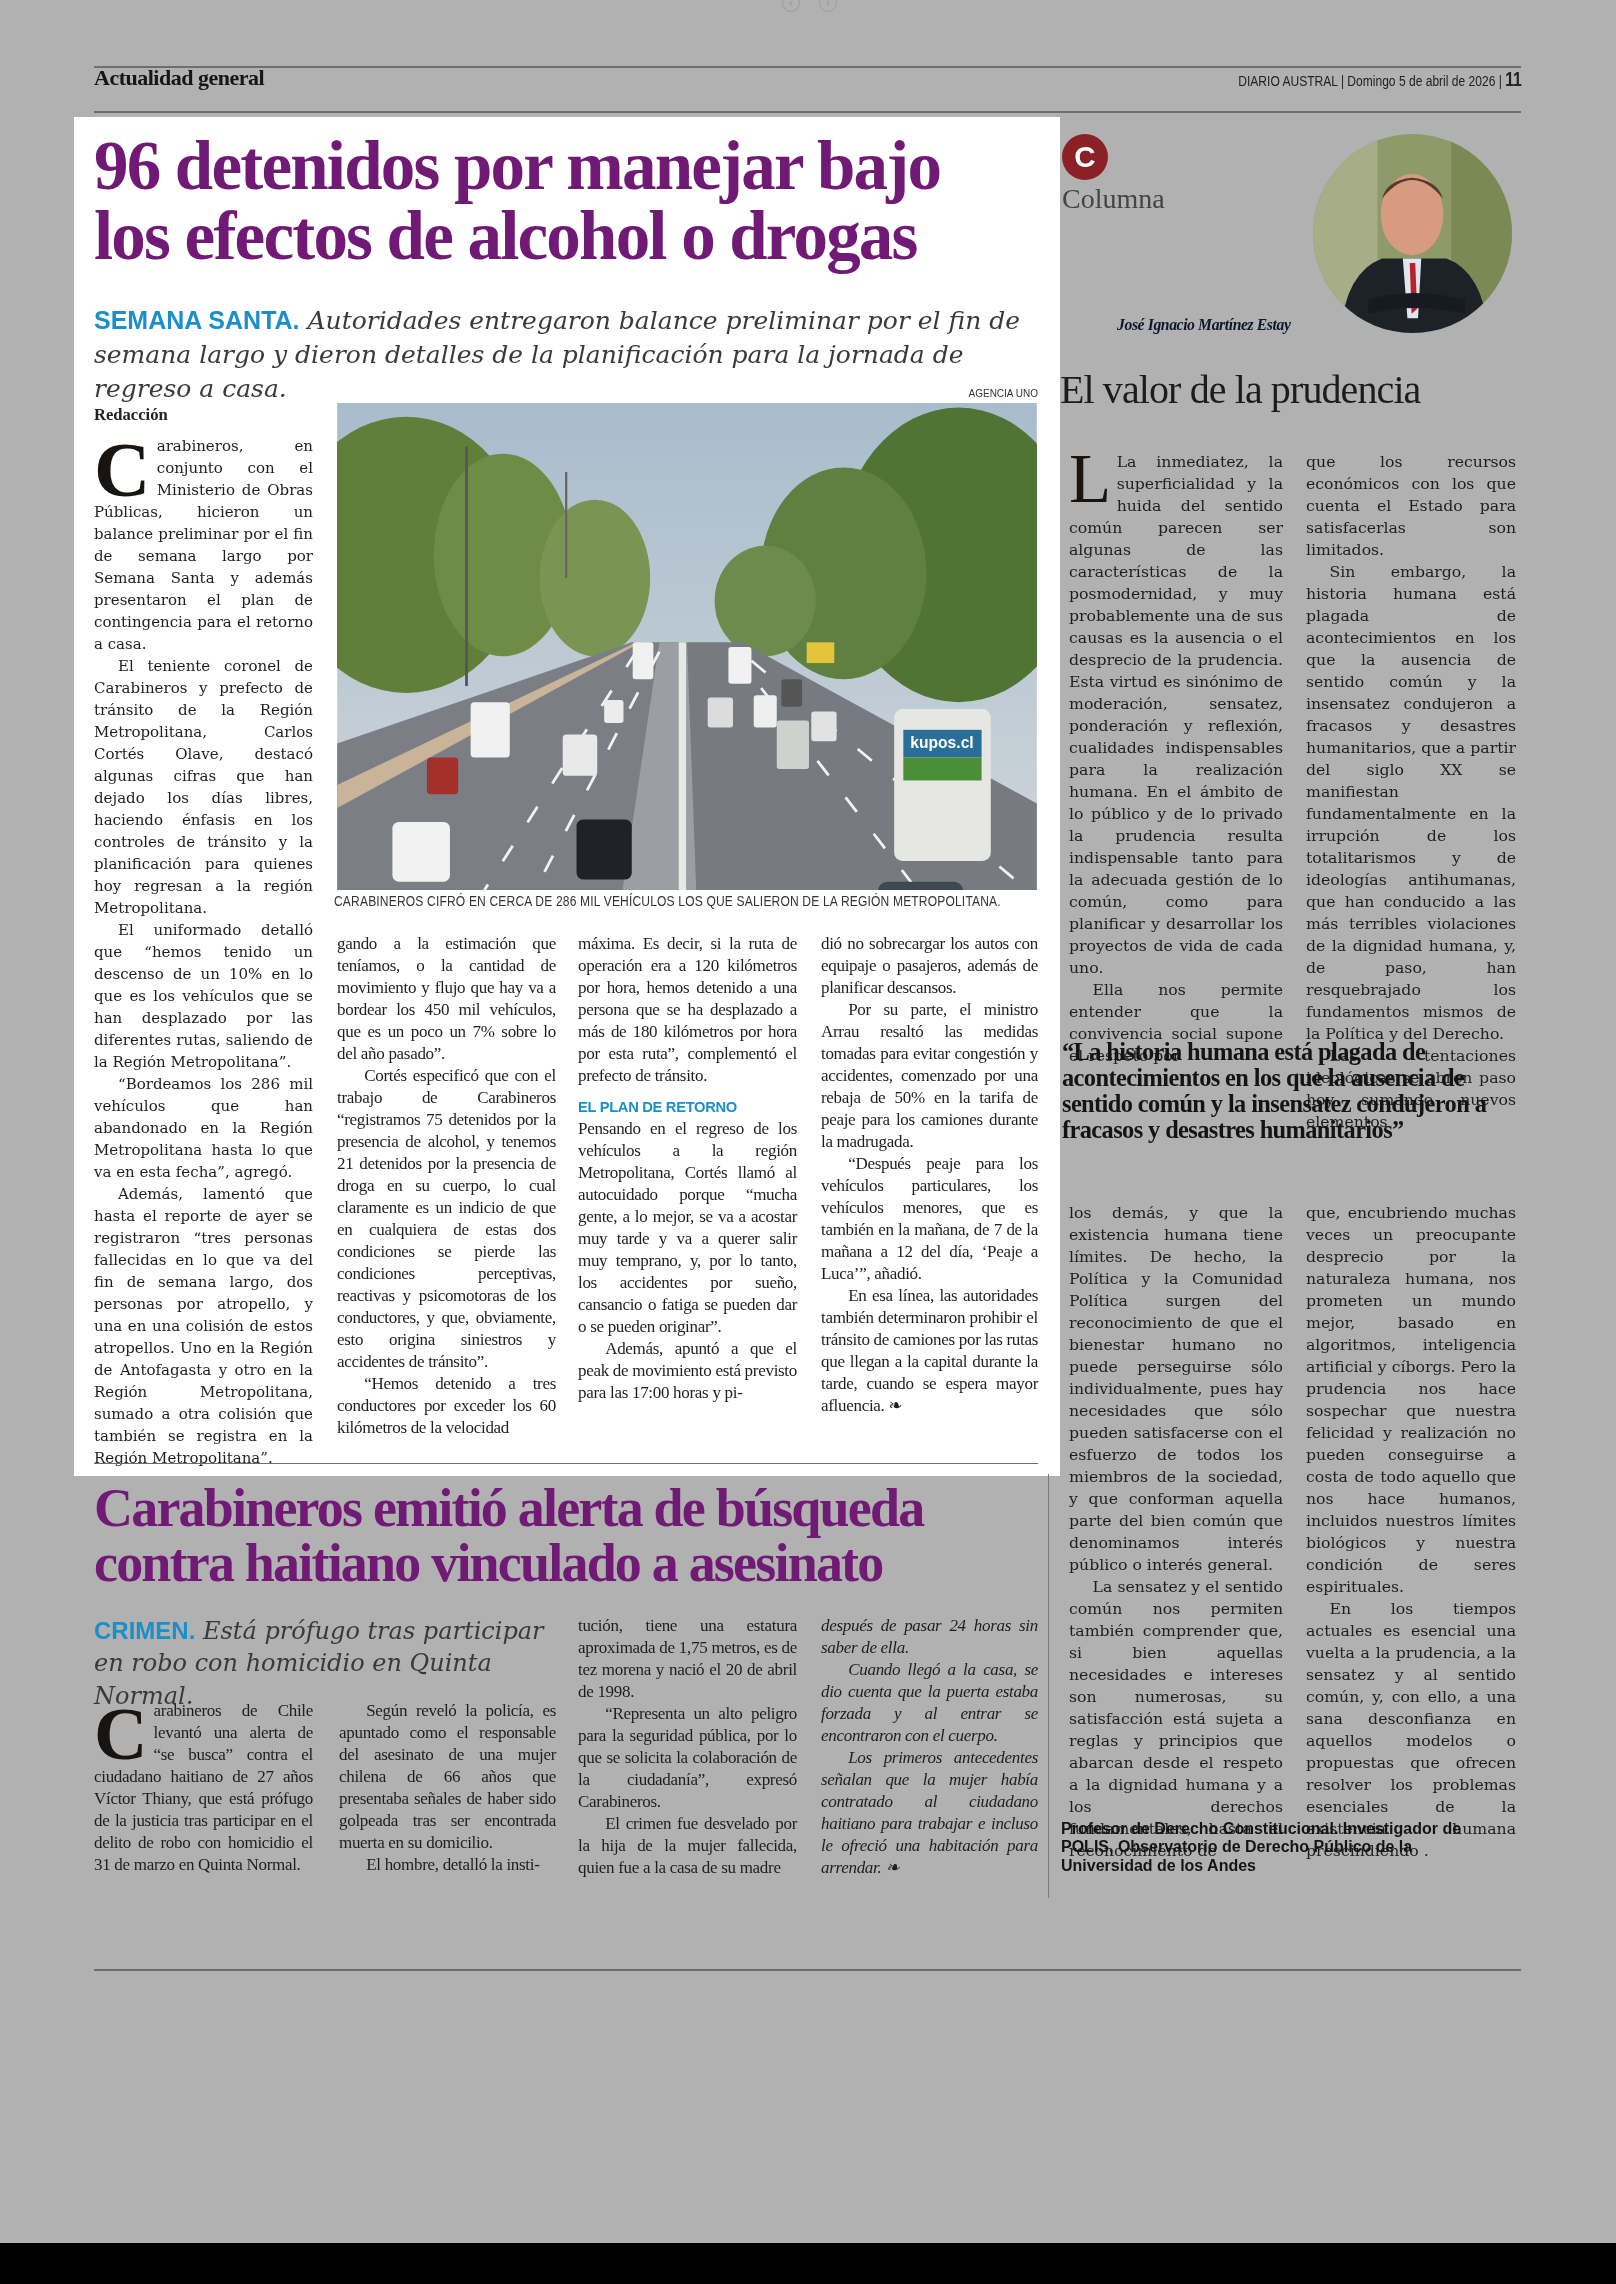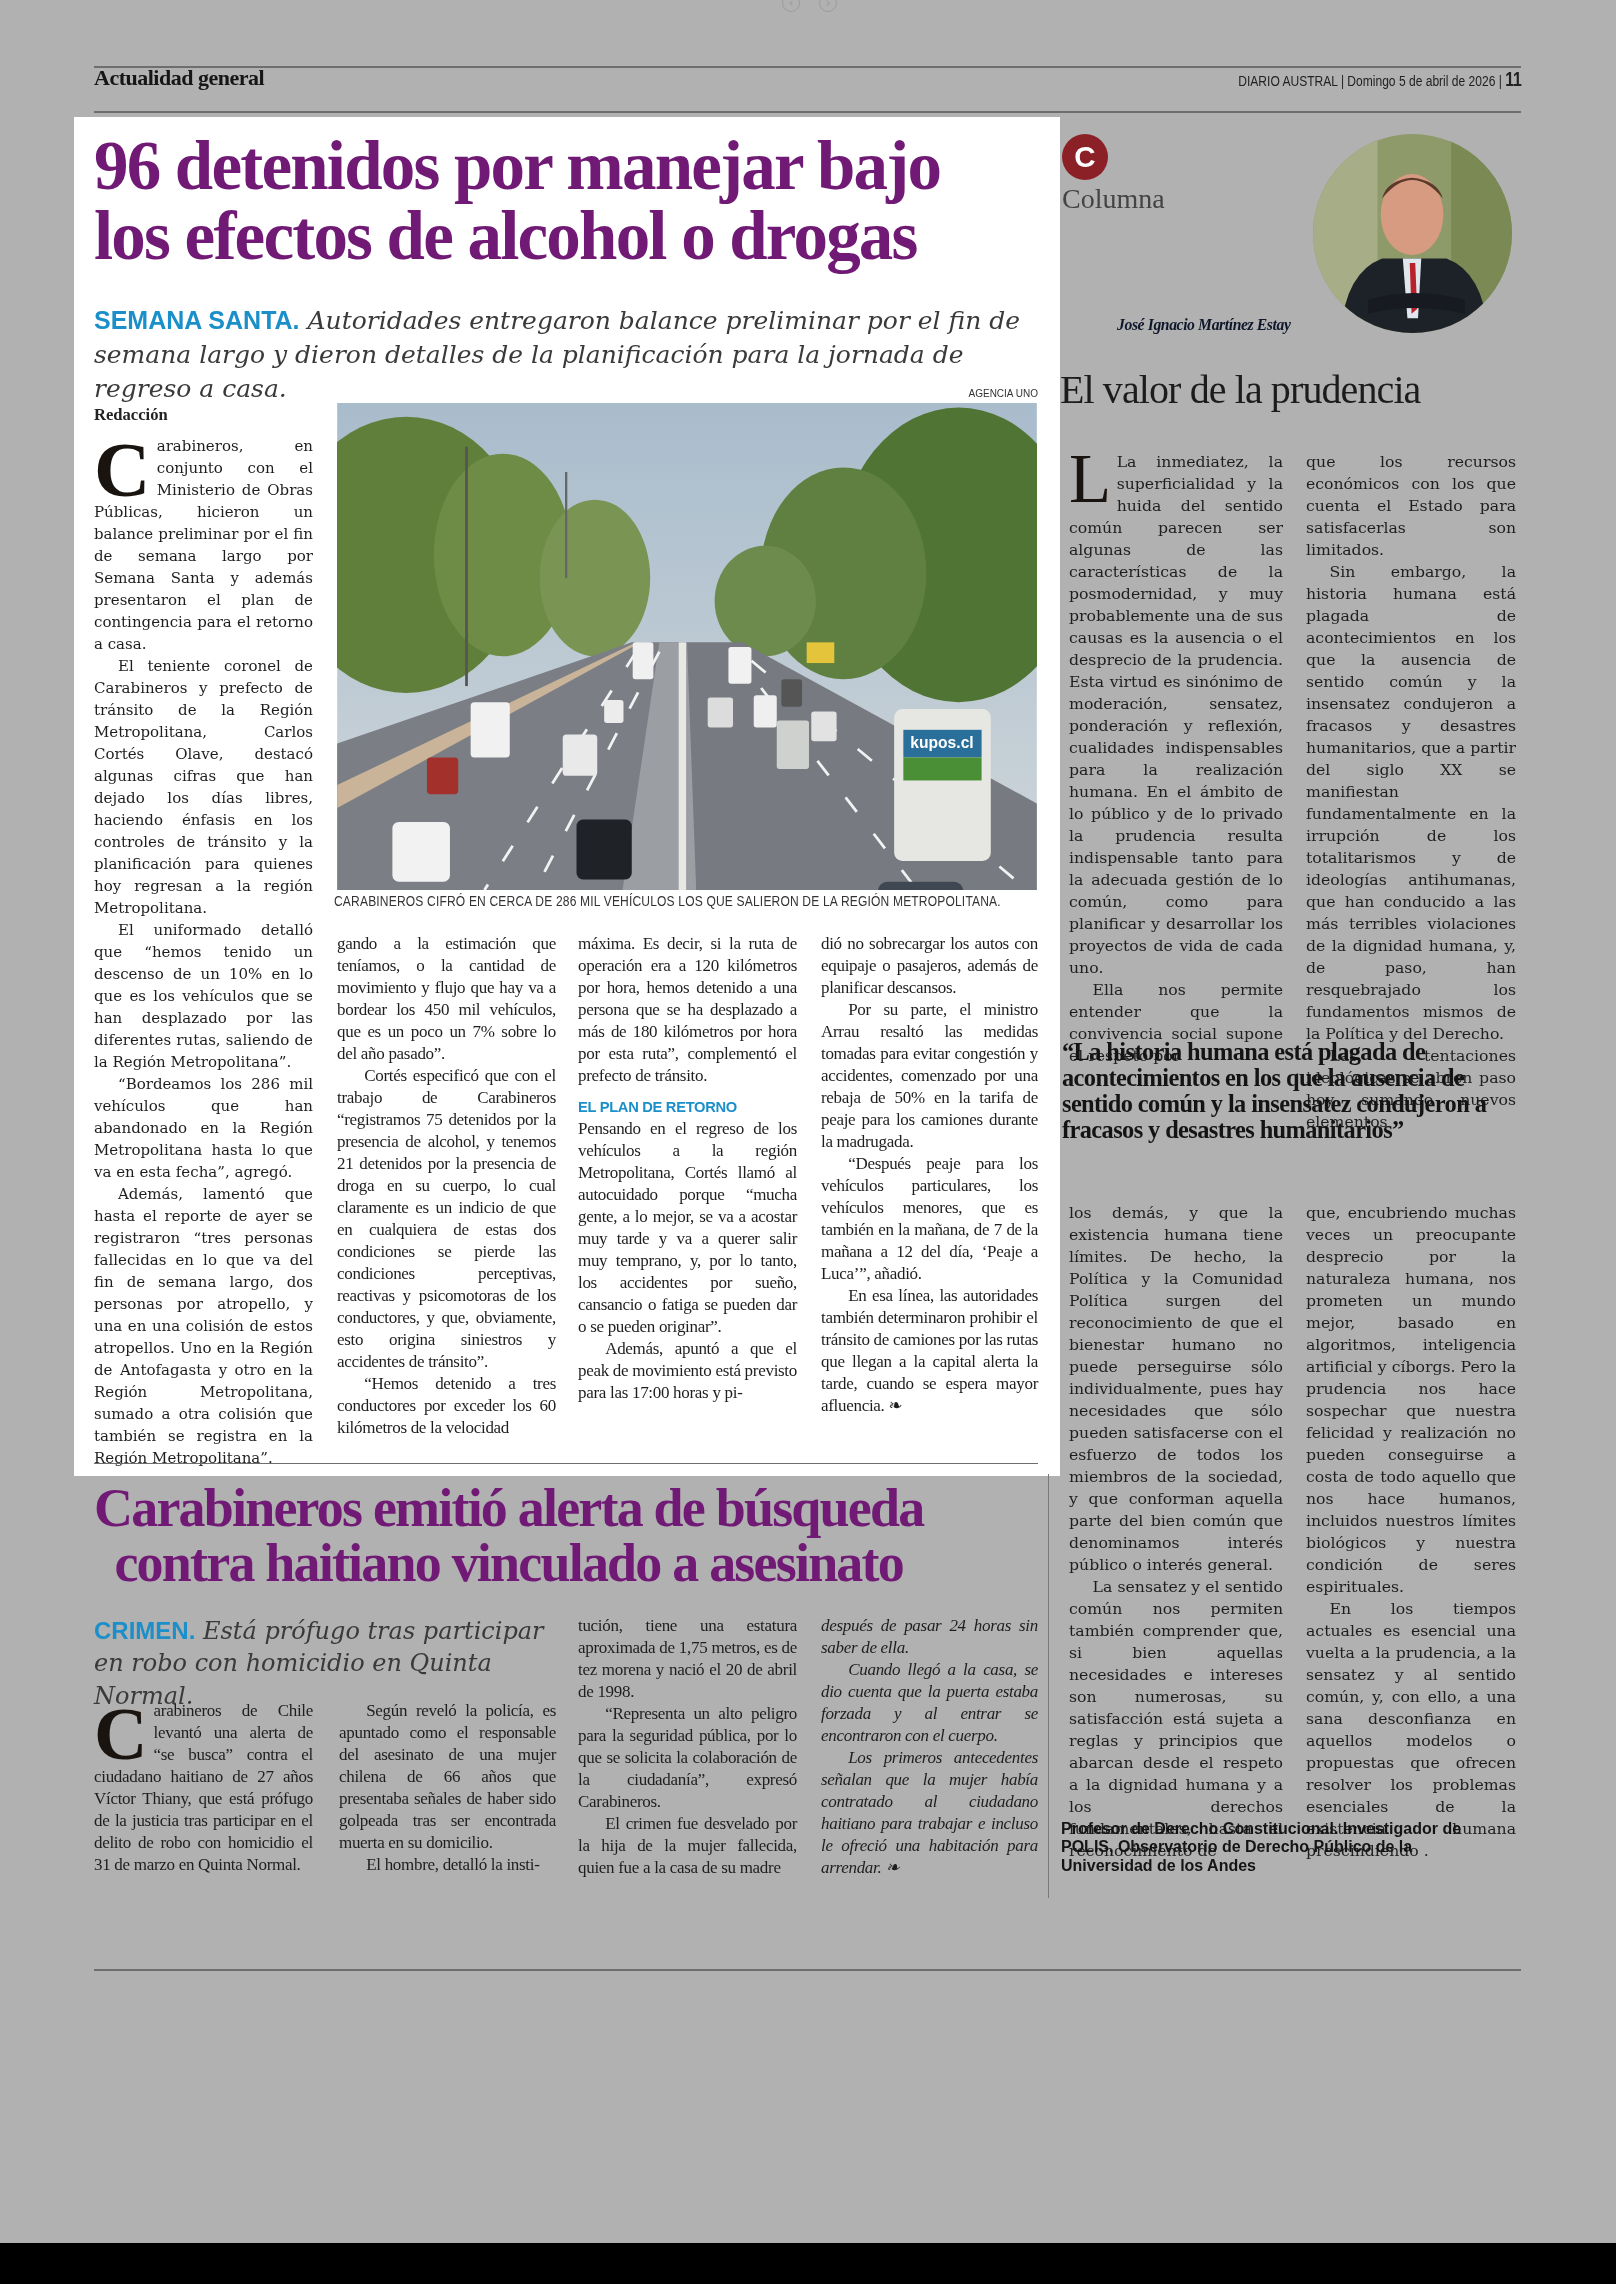--- a/index.html
+++ b/index.html
@@ -137,28 +137,28 @@
     <p class="first">máxima. Es decir, si la ruta de operación era a 120 kilómetros por hora, hemos detenido a una persona que se ha desplazado a más de 180 kilómetros por hora por esta ruta”, complementó el prefecto de tránsito.</p>
     <p class="subhead">EL PLAN DE RETORNO</p>
     <p class="first">Pensando en el regreso de los vehículos a la región Metropolitana, Cortés llamó al autocuidado porque “mucha gente, a lo mejor, se va a acostar muy tarde y va a querer salir muy temprano, y, por lo tanto, los accidentes por sueño, cansancio o fatiga se pueden dar o se pueden originar”.</p>
     <p>Además, apuntó a que el peak de movimiento está previsto para las 17:00 horas y pi-</p>
   </div>
 
   <div class="col narrow" style="left:821px;top:933px;width:217px;">
     <p class="first">dió no sobrecargar los autos con equipaje o pasajeros, además de planificar descansos.</p>
     <p>Por su parte, el ministro Arrau resaltó las medidas tomadas para evitar congestión y accidentes, comenzado por una rebaja de 50% en la tarifa de peaje para los camiones durante la madrugada.</p>
     <p>“Después peaje para los vehículos particulares, los vehículos menores, que es también en la mañana, de 7 de la mañana a 12 del día, ‘Peaje a Luca’”, añadió.</p>
-    <p>En esa línea, las autoridades también determinaron prohibir el tránsito de camiones por las rutas que llegan a la capital alerta la tarde, cuando se espera mayor afluencia. ❧</p>
+    <p>En esa línea, las autoridades también determinaron prohibir el tránsito de camiones por las rutas que llegan a la capital durante la tarde, cuando se espera mayor afluencia. ❧</p>
   </div>
 </div>
 
 <div class="rule" style="top:1463px;width:944px;height:1.4px;"></div>
 
 <div>
-  <div class="headline" style="left:94px;top:1481px;font-size:54px;text-align:center;">
+  <div class="headline" style="left:94px;top:1481px;font-size:54px;">
     <div>Carabineros emitió alerta de búsqueda</div>
     <div>contra haitiano vinculado a asesinato</div>
   </div>
   <div class="dek" style="left:94px;top:1615px;width:461px;font-size:24px;">
     <span class="kicker">CRIMEN.</span>
     <span>Está prófugo tras participar en robo con homicidio en Quinta Normal.</span>
   </div>
   <div class="col narrow" style="left:94px;top:1700px;width:219px;">
     <span class="dropcap" style="font-size:74px;line-height:58px;">C</span>
     <p class="first">arabineros de Chile levantó una alerta de “se busca” contra el ciudadano haitiano de 27 años Víctor Thiany, que está prófugo de la justicia tras participar en el delito de robo con homicidio el 31 de marzo en Quinta Normal.</p>

